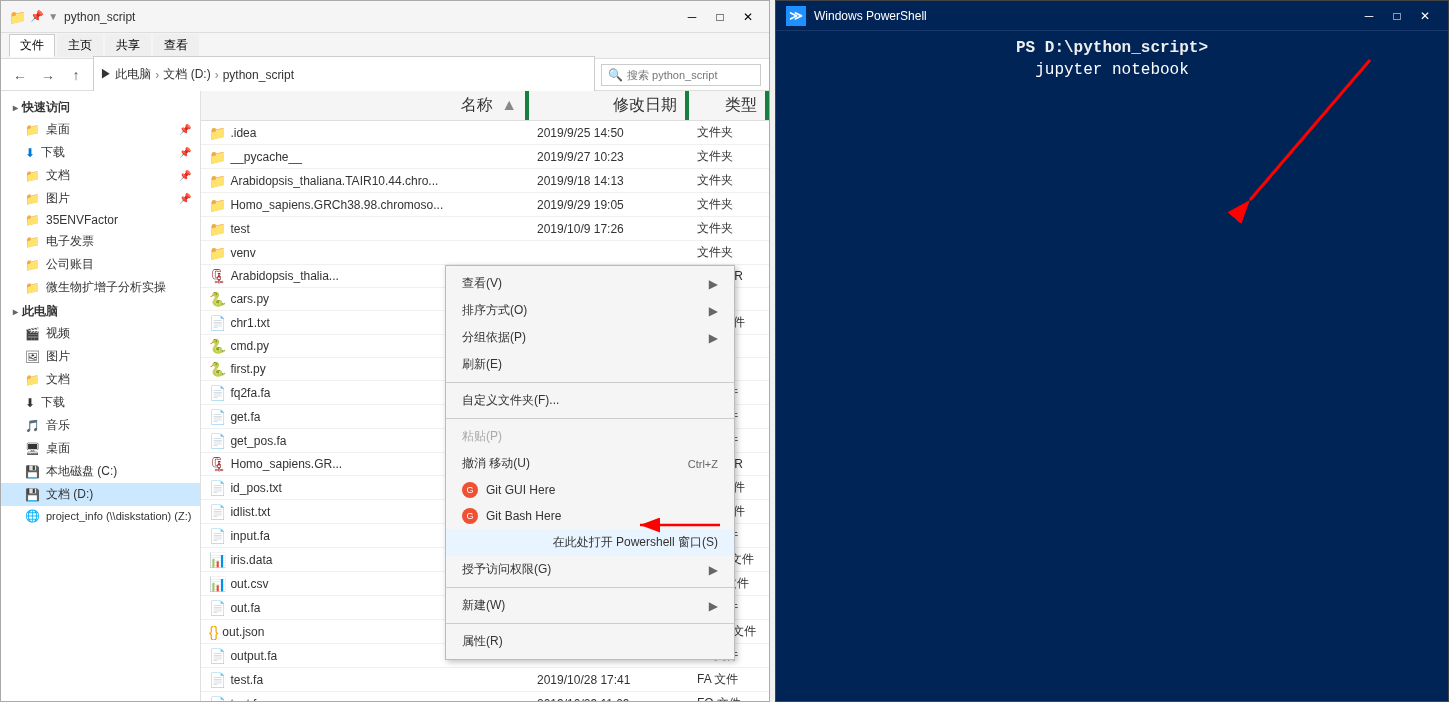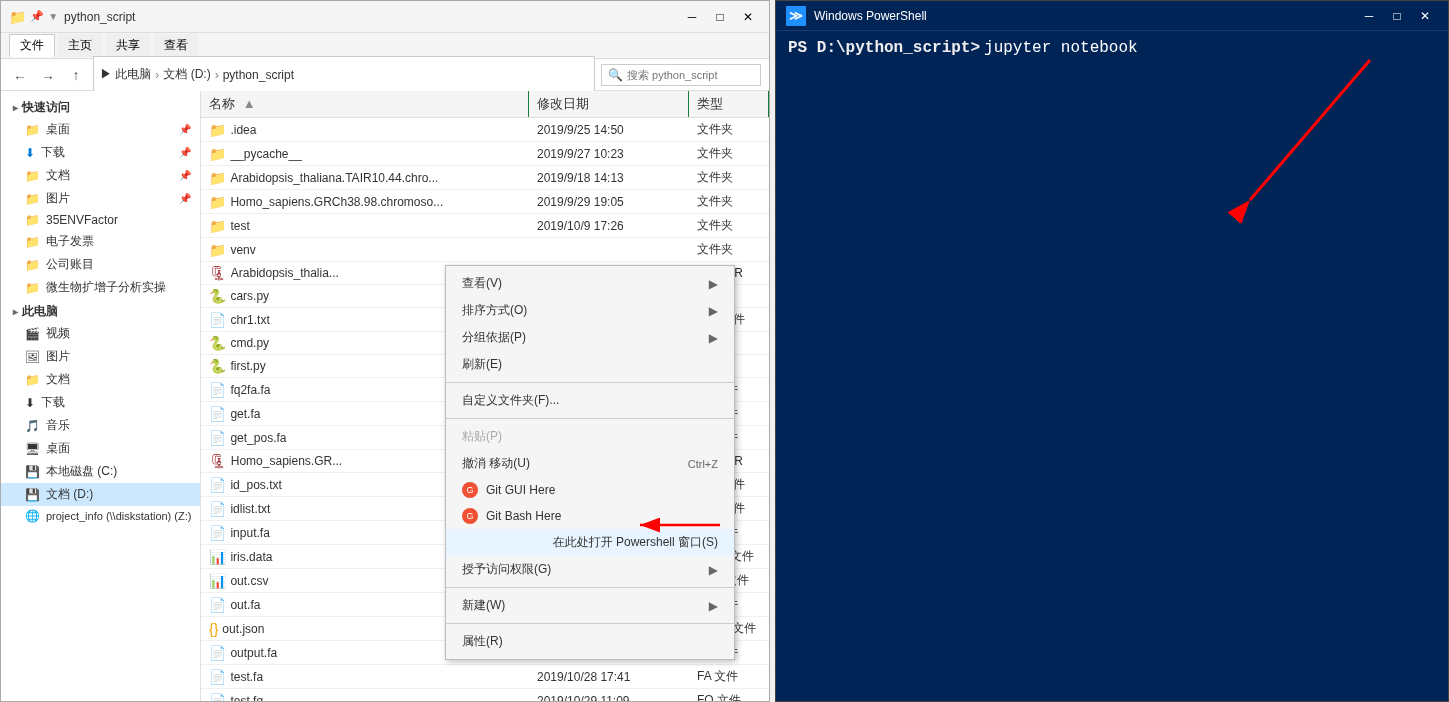--- a/index.html
+++ b/index.html
@@ -127,24 +127,25 @@
     .file-list-header {
       display: grid;
       grid-template-columns: 1fr 160px 80px;
       border-bottom: 1px solid #ddd;
       background: #f5f5f5;
       position: sticky; top: 0;
       z-index: 1;
     }
     .file-list-header-cell {
       padding: 4px 8px;
-      font-size: 13px;
+      font-size: 16px;
       color: #333;
-      border-right: 1px solid #15803d;
+      border-right: 4px solid #15803d;
       cursor: pointer;
+      text-align: right;
     }
     .sort-arrow { color: #888; margin-left: 4px; }
     .file-row {
       display: grid;
       grid-template-columns: 1fr 160px 80px;
       border-bottom: 1px solid #f0f0f0;
       cursor: pointer;
     }
     .file-cell {
       padding: 3px 8px;
@@ -228,21 +229,21 @@
       font-size: 12px; color: #fff; font-weight: bold;
     }
     .ps-content {
       flex: 1;
       padding: 8px 12px;
       font-family: 'Consolas', 'Courier New', monospace;
       font-size: 16px;
       color: #fff;
       background: #012456;
     }
-    .ps-prompt { display: flex; align-items: center; gap: 4px; }
+    .ps-prompt { display: flex; align-items: center; gap: 4px; flex-direction: column; }
   </style>
 </head>
 <body>
 
 <div class="explorer-window">
 
   <div class="title-bar">
     <div class="title-bar-icons">
       <span style="font-size:14px;">📁</span>
       <span style="font-size:11px; color:#888;">📌</span>

